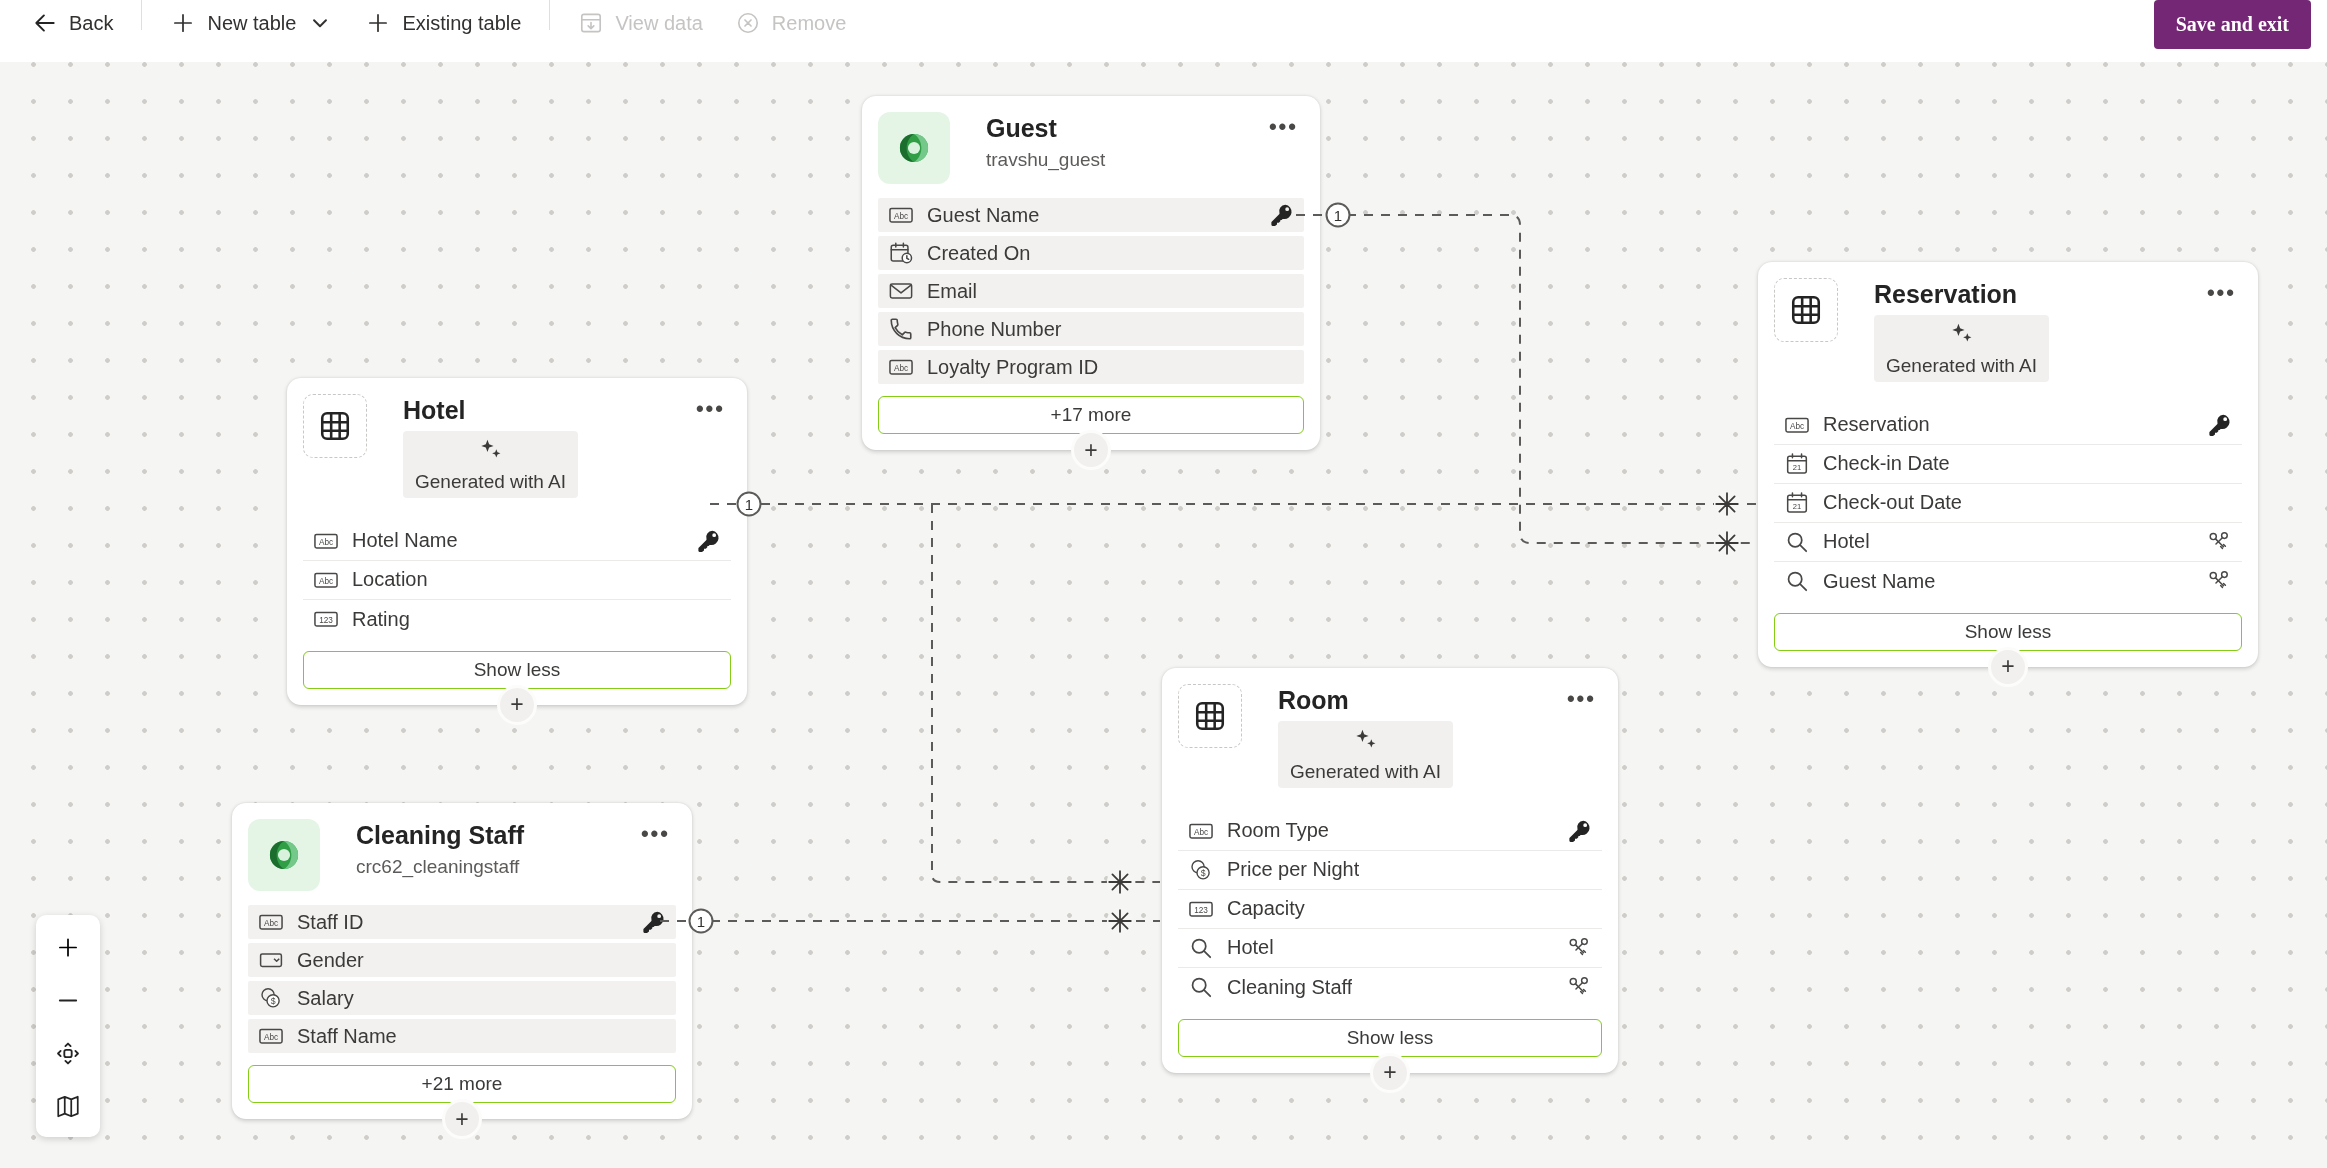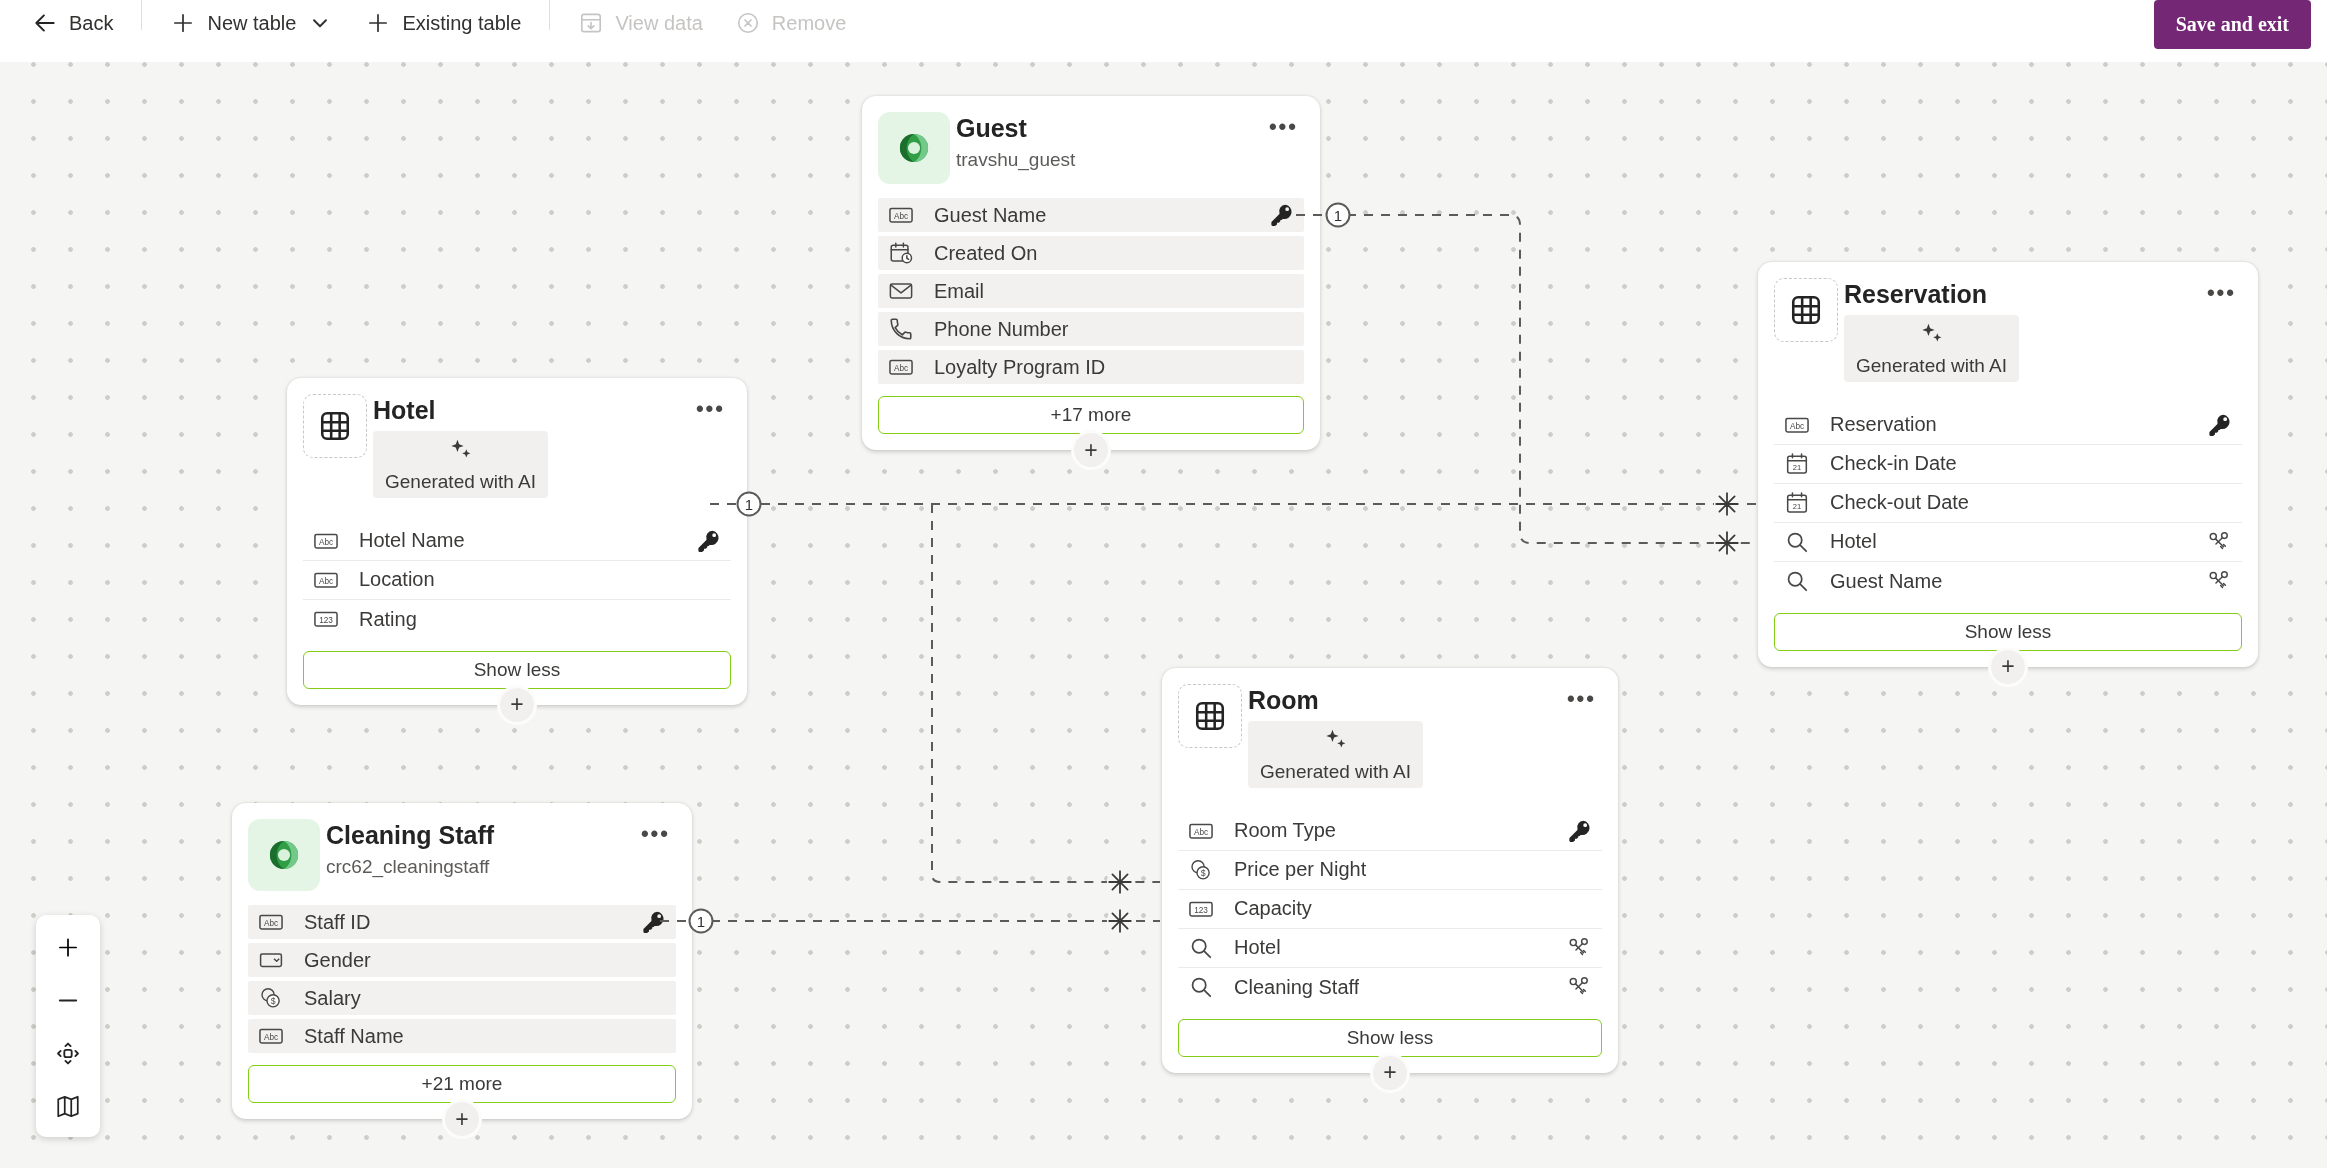--- a/index.html
+++ b/index.html
@@ -18,39 +18,39 @@
   
   .canvas{position:absolute;top:62px;left:0;width:2327px;height:1106px;
     background-color:#f5f5f3;
     background-image:radial-gradient(circle,#cfcdc9 2px,transparent 2.7px);
     background-size:37px 37px;background-position:15px 21px;overflow:hidden;}
   .lines{position:absolute;left:0;top:0;z-index:4;pointer-events:none;}
   .rel{fill:none;stroke:#5c5b59;stroke-width:2;stroke-dasharray:9 8;}
   
   .card{position:absolute;background:#fff;border-radius:14px;padding:16px;box-sizing:border-box;
     box-shadow:0 1.6px 4.5px rgba(0,0,0,.16),0 0 2px rgba(0,0,0,.08);z-index:1;}
-  .card-head{display:flex;align-items:flex-start;gap:6px;}
+  .card-head{display:flex;align-items:flex-start;gap:36px;}
   .logo-green{width:72px;height:72px;border-radius:12px;background:#e4f5e6;flex:none;
     display:flex;align-items:center;justify-content:center;}
   .logo-green svg{width:52px;height:52px;}
   .logo-table{width:64px;height:64px;border-radius:10px;border:1.6px dashed #c9c7c5;flex:none;
     background:#fff;display:flex;align-items:center;justify-content:center;box-sizing:border-box;}
   .logo-table svg{width:34px;height:34px;}
   .head-main{display:flex;flex-direction:column;gap:6px;padding-top:3px;min-width:0;}
   .card-title{font-size:25px;font-weight:700;color:#242424;line-height:1.1;}
   .card-sub{font-size:19px;color:#5d5b59;}
   .ai-badge{display:inline-flex;align-items:center;gap:9px;background:#f1f0ee;border-radius:4px;
     padding:5px 12px;font-size:19px;color:#3b3a39;width:max-content;flex-direction:column;}
   .ai-badge svg{width:22px;height:18px;}
   .more-btn{margin-left:auto;color:#494847;font-size:22px;font-weight:700;letter-spacing:2px;
     cursor:pointer;line-height:1;padding:4px 6px;border-radius:4px;}
   .more-btn::before{content:"\2022\2022\2022";}
   .rows{margin-top:14px;}
   .ai .rows{margin-top:24px;}
-  .row{display:flex;align-items:center;gap:20px;font-size:20px;color:#3b3a39;
+  .row{display:flex;align-items:center;gap:13px;font-size:20px;color:#3b3a39;
     padding:0 10px;box-sizing:border-box;cursor:pointer;}
   .custom .row{height:34px;background:#f2f1ef;border-radius:2px;margin-bottom:4px;}
   .ai .row{height:39px;border-bottom:1px solid #eceae8;background:#fff;}
   .ai .row:last-child{border-bottom:none;}
   .ficon{width:26px;height:26px;flex:none;display:flex;}
   .ficon svg{width:100%;height:100%;}
   .kicon{margin-left:auto;width:26px;height:26px;flex:none;display:flex;}
   .kicon svg{width:100%;height:100%;}
   .flabel{white-space:nowrap;overflow:hidden;text-overflow:ellipsis;}
   .footer-btn{display:block;width:100%;margin-top:12px;height:38px;background:#fff;

